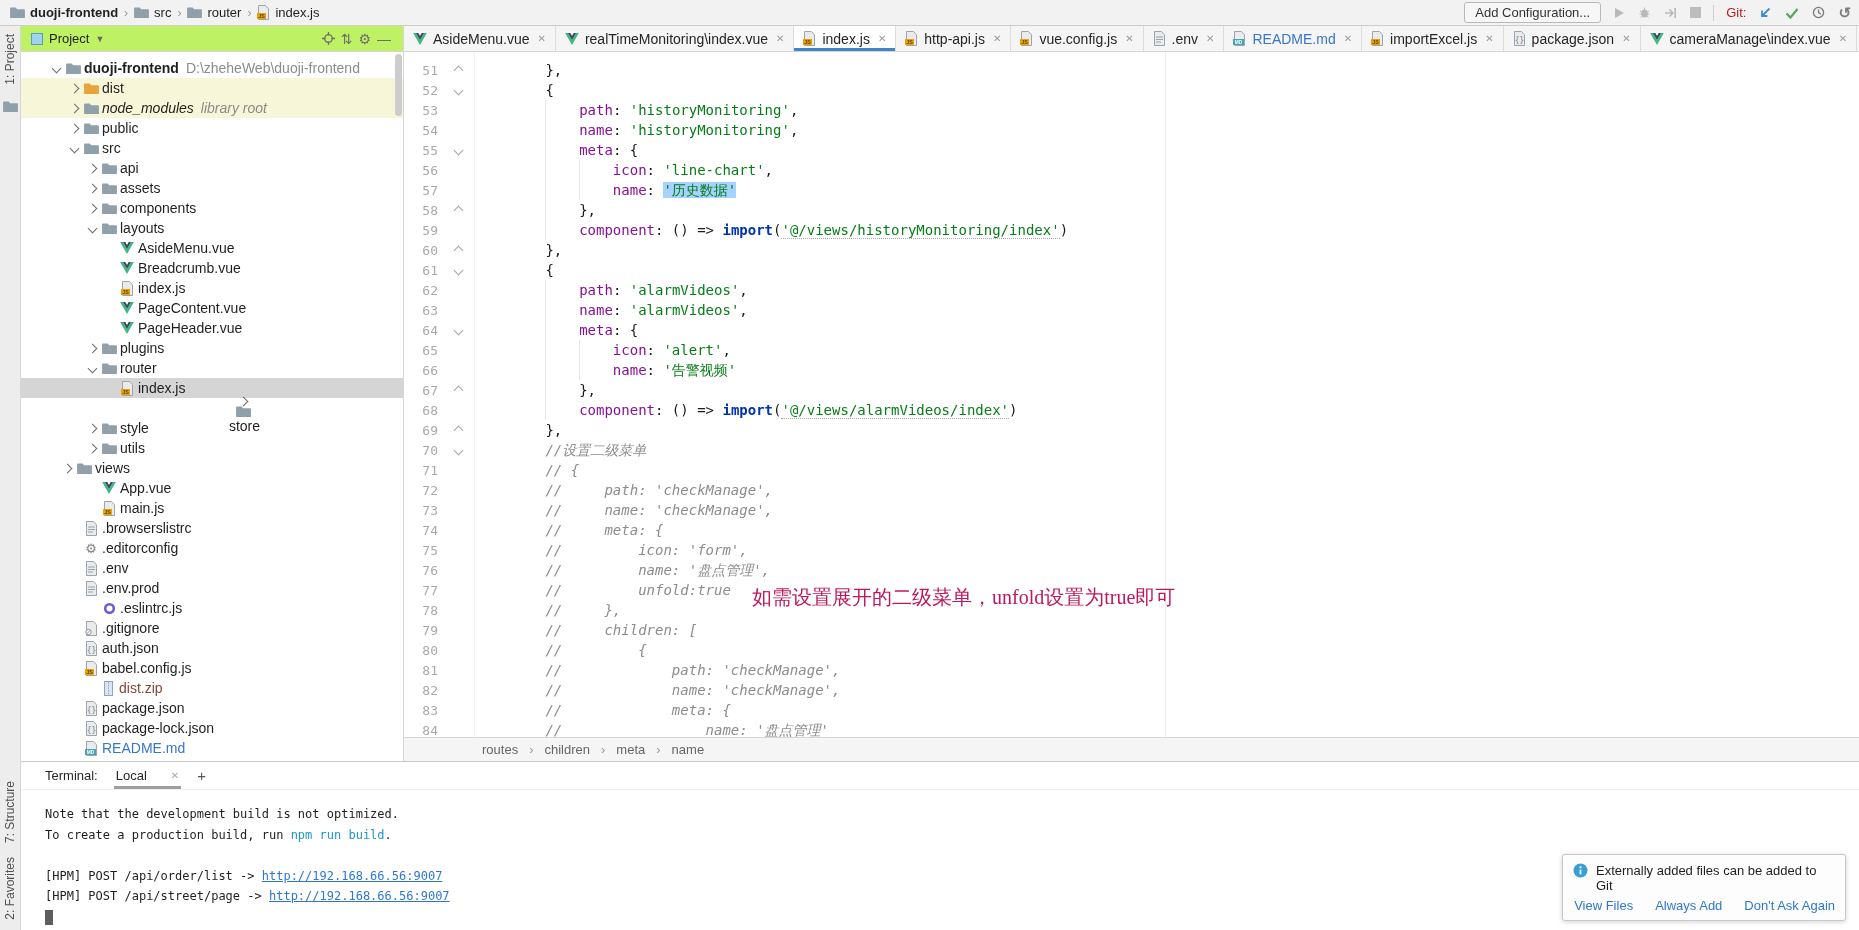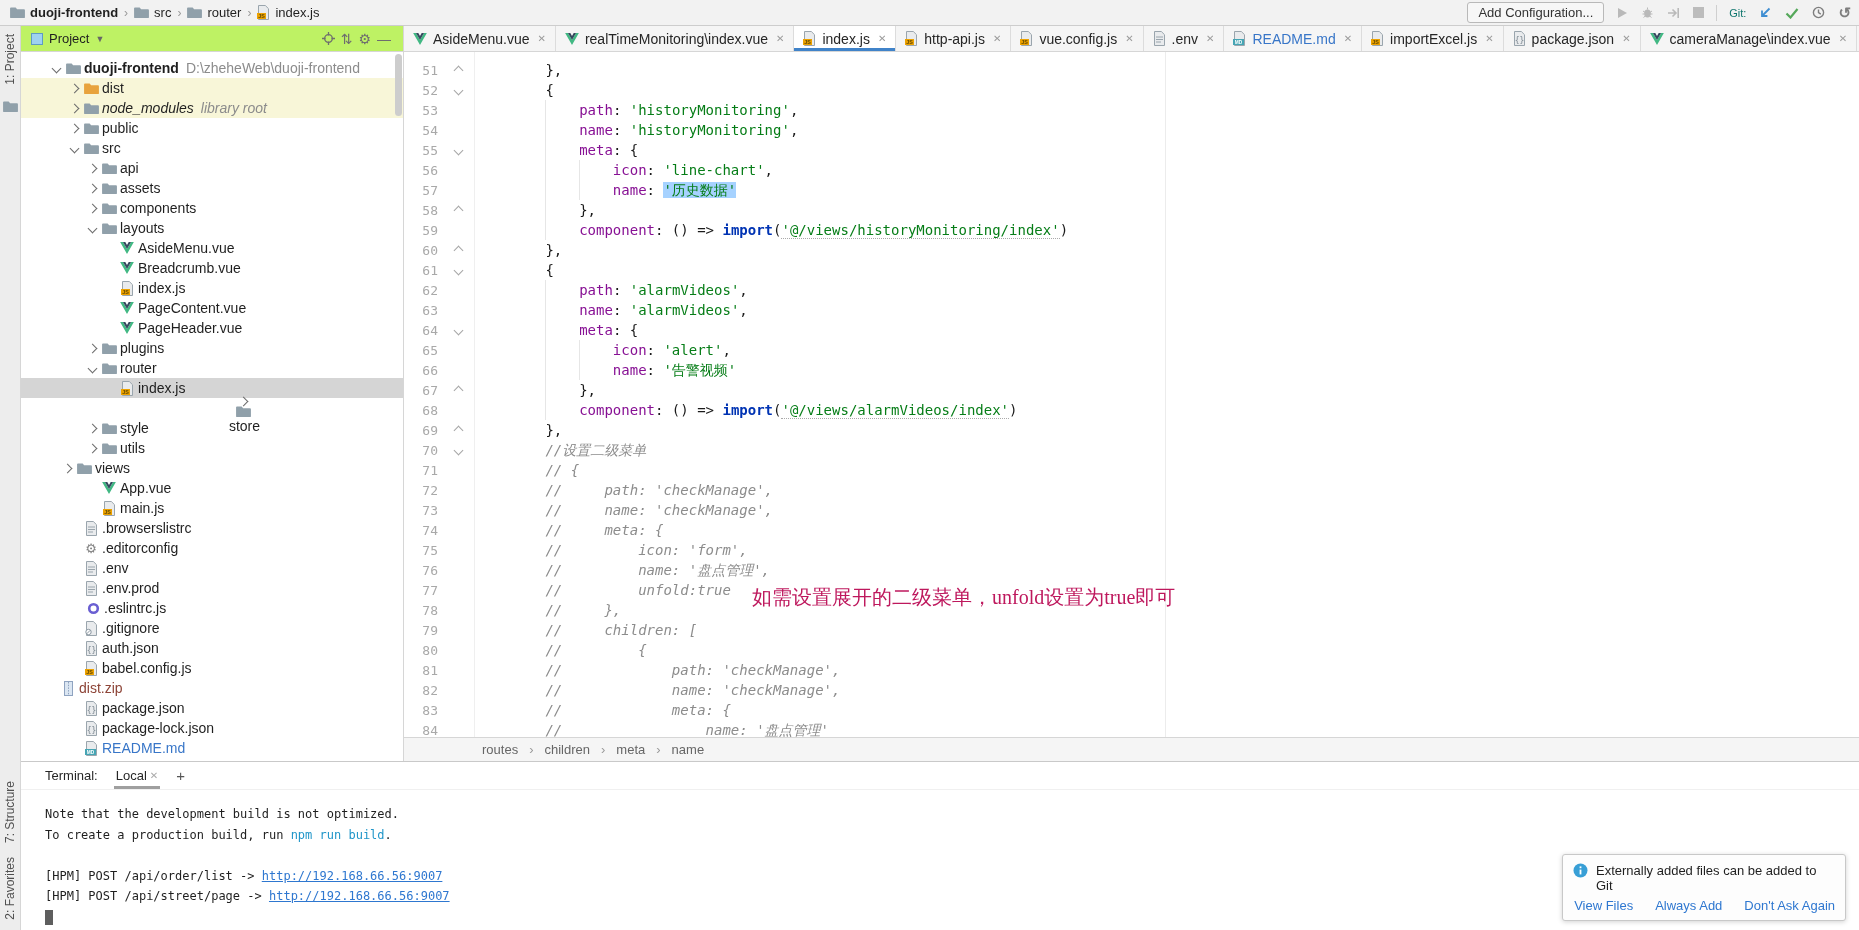--- a/index.html
+++ b/index.html
@@ -12,21 +12,21 @@
     display:flex; align-items:center; justify-content:space-between; padding:0 8px 0 10px; }
   .nav-crumbs { display:flex; align-items:center; gap:6px; font-size:13px; }
   .nav-item { display:flex; align-items:center; gap:5px; }
   .nav-sep { color:#9a9a9a; font-size:12px; }
   .nav-bold { font-weight:bold; }
   .nav-right { display:flex; align-items:center; gap:12px; }
   .addcfg { font-family:"Liberation Sans",sans-serif; font-size:13px; color:#333;
     background:#f7f7f7; border:1px solid #b9b9b9; border-radius:3px; height:21px; padding:0 10px; }
   .ticon { display:inline-flex; align-items:center; justify-content:center; }
   .vsep { width:1px; height:16px; background:#cfcfcf; }
-  .gitlabel { font-size:11px; color:#0f766e; }
+  .gitlabel { font-size:13px; color:#b91c1c; }
 
   
   .below { display:flex; height:904px; }
   .stripe { width:21px; background:#ededed; border-right:1px solid #d6d6d6;
     display:flex; flex-direction:column; justify-content:space-between; align-items:center; padding:8px 0 10px; }
   .vtext { writing-mode:vertical-rl; transform:rotate(180deg); font-size:12px; color:#4f4f4f; }
   .stripe-top, .stripe-bot { display:flex; flex-direction:column; align-items:center; gap:14px; }
   .center { flex:1; display:flex; flex-direction:column; }
   .row-top { height:735px; display:flex; }
 
@@ -84,21 +84,21 @@
     font-family:Liberation Serif, serif; white-space:nowrap; }
 
   .ebreadcrumb { height:24px; background:#f5f5f5; border-top:1px solid #d6d6d6;
     display:flex; align-items:center; gap:11px; padding-left:78px; font-size:13px; color:#666; }
   .ecrumb-sep { color:#999; }
 
   
   .terminal { height:169px; border-top:1px solid #c9c9c9; background:#fff; display:flex; flex-direction:column; }
   .term-header { height:28px; display:flex; align-items:center; gap:18px; padding-left:24px;
     font-size:13px; color:#262626; border-bottom:1px solid #f0f0f0; }
-  .term-tab { position:relative; display:flex; align-items:center; gap:3px; height:100%; }
+  .term-tab { position:relative; display:flex; align-items:center; gap:24px; height:100%; }
   .term-tab::after { content:''; position:absolute; left:-2px; right:-2px; bottom:0; height:3px; background:#9f9f9f; }
   .term-x { color:#a9a9a9; font-size:10px; }
   .term-plus { color:#555; font-size:15px; }
   .term-out { flex:1; padding:14px 0 0 24px; font-family:"DejaVu Sans Mono",monospace;
     font-size:12px; line-height:20.5px; color:#1f1f1f; }
   .tl { height:20.5px; white-space:pre; }
   .tl .cmd { color:#2196c9; }
   .tl .link { color:#2e77d0; text-decoration:underline; }
   .cursor { display:inline-block; width:8px; height:15px; background:#5e5e5e; vertical-align:middle; }
 
@@ -520,21 +520,21 @@
             <div class="trow" style="padding-left: 45px;">
               <span class="chevbox"></span>
               <span class="ticon tic">
                 <svg width="13" height="15" viewBox="0 0 13 15">
                   <path fill="#e9ebed" stroke="#9aa5ad" d="M1.5 .5h6.8l3.2 3.2V14.5h-10z"></path>
                   <path stroke="#9aa5ad" d="M3 6h7M3 8.5h7M3 11h5"></path>
                 </svg>
               </span>
               <span class="tlabel">.env.prod</span>
             </div>
-            <div class="trow" style="padding-left: 47px;">
+            <div class="trow" style="padding-left: 63px;">
               <span class="chevbox"></span>
               <span class="ticon tic">
                 <svg width="13" height="13">
                   <circle cx="6.5" cy="6.5" r="4.3" fill="none" stroke="#6a5fd2" stroke-width="2.6"></circle>
                 </svg>
               </span>
               <span class="tlabel">.eslintrc.js</span>
             </div>
             <div class="trow" style="padding-left: 45px;">
               <span class="chevbox"></span>
@@ -561,21 +561,21 @@
               <span class="chevbox"></span>
               <span class="ticon tic">
                 <svg width="13" height="15" viewBox="0 0 13 15">
                   <path fill="#e9ebed" stroke="#9aa5ad" d="M1.5 .5h6.8l3.2 3.2V14.5h-10z"></path>
                   <rect x="0" y="8" width="9" height="6" fill="#eda200"></rect>
                   <text x="4.5" y="12.8" font-size="5.4" font-weight="bold" font-family="sans-serif" fill="#5f4700" text-anchor="middle">JS</text>
                 </svg>
               </span>
               <span class="tlabel">babel.config.js</span>
             </div>
-            <div class="trow" style="padding-left: 22px;">
+            <div class="trow" style="padding-left: 42px; margin-left: 20px;">
               <span class="chevbox"></span>
               <span class="ticon tic">
                 <svg width="11" height="15">
                   <rect x="1.5" y=".5" width="8" height="14" fill="#dbe6f2" stroke="#8fa3c0"></rect>
                   <path stroke="#8fa3c0" stroke-dasharray="1.5 1.2" d="M5.5 1v13"></path>
                 </svg>
               </span>
               <span class="tlabel" style="color: rgb(141, 68, 55);">dist.zip</span>
             </div>
             <div class="trow" style="padding-left: 45px;">

